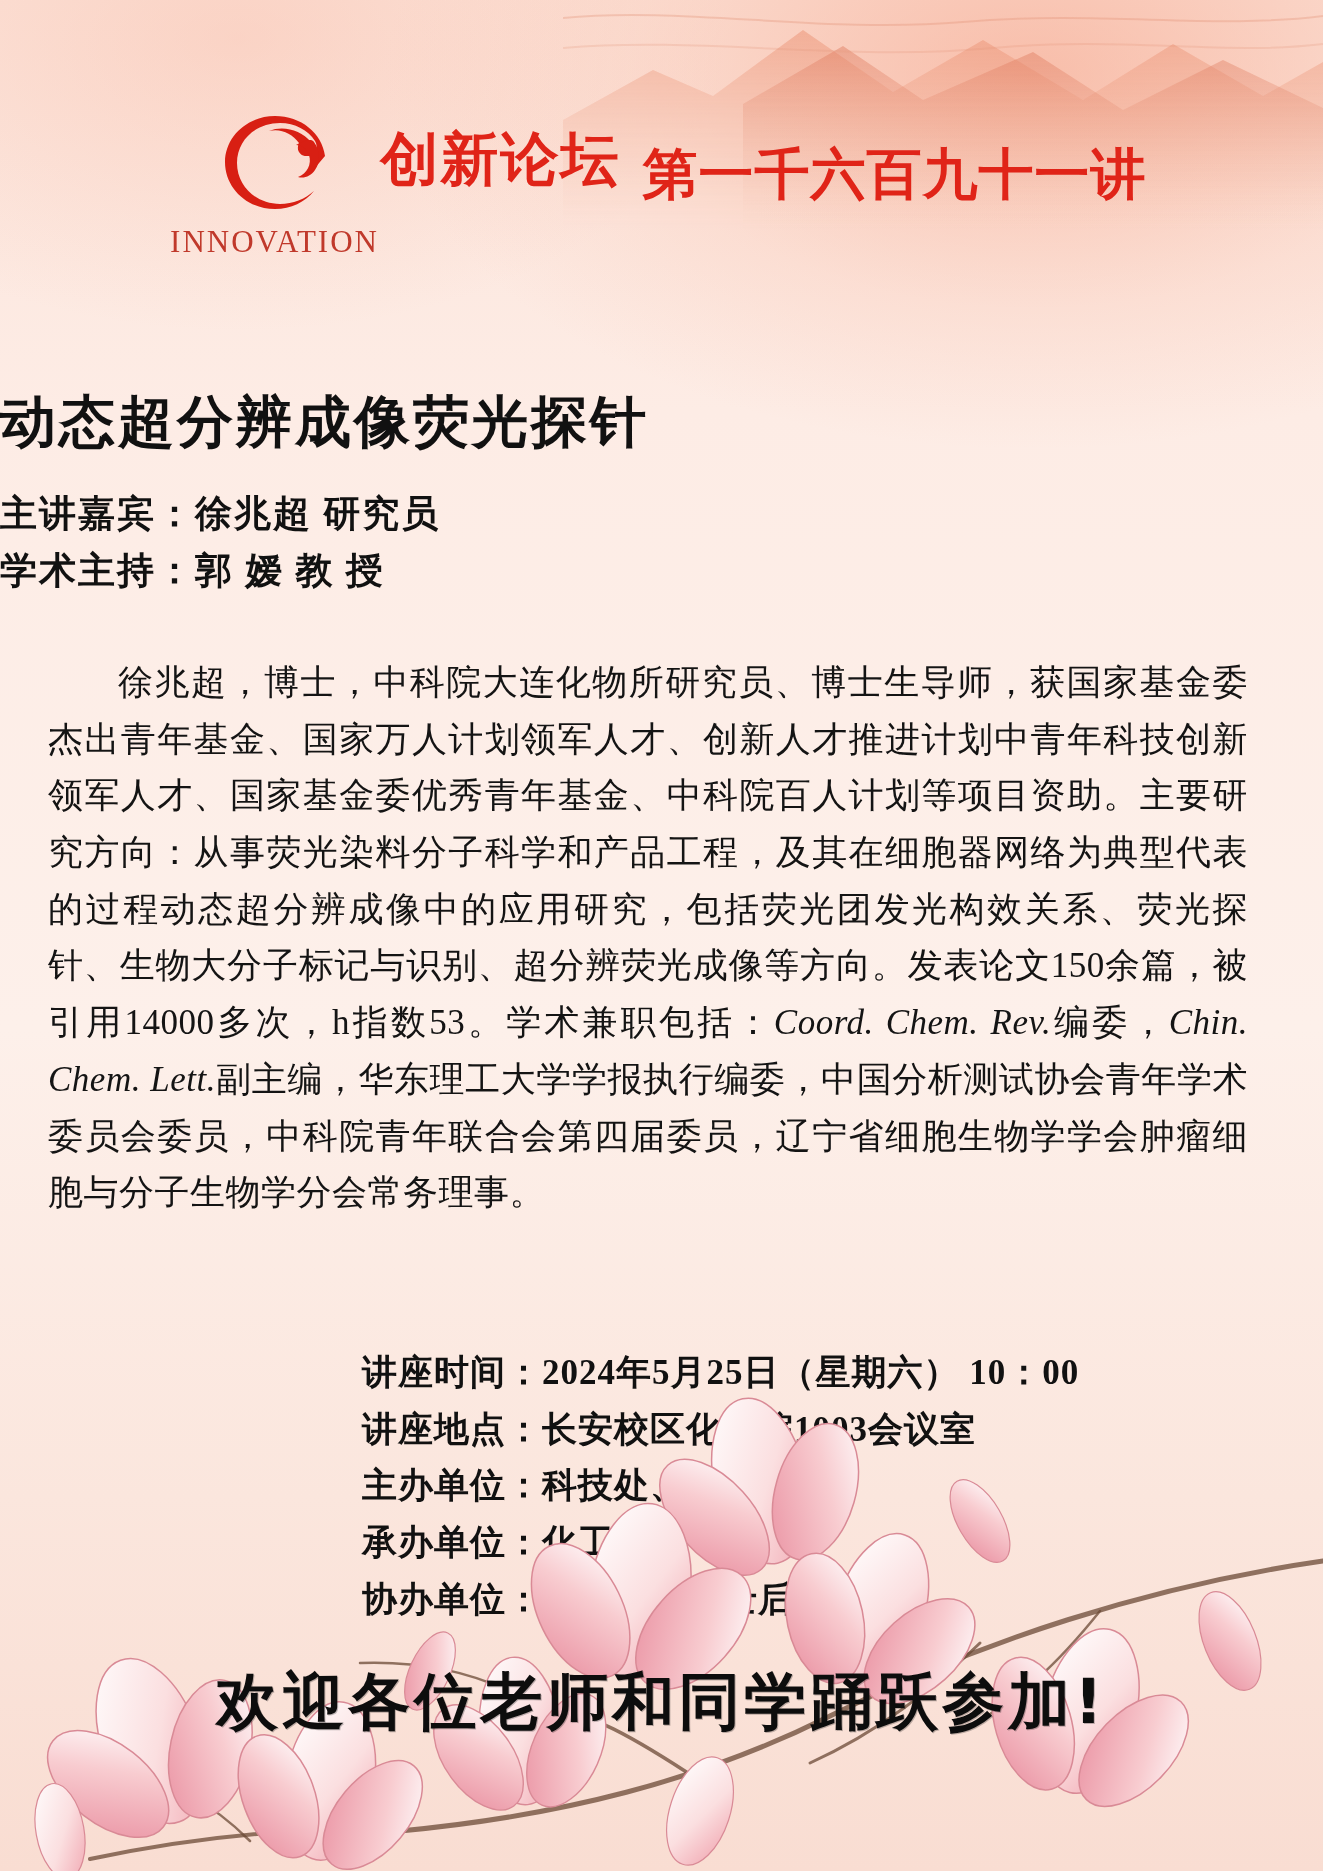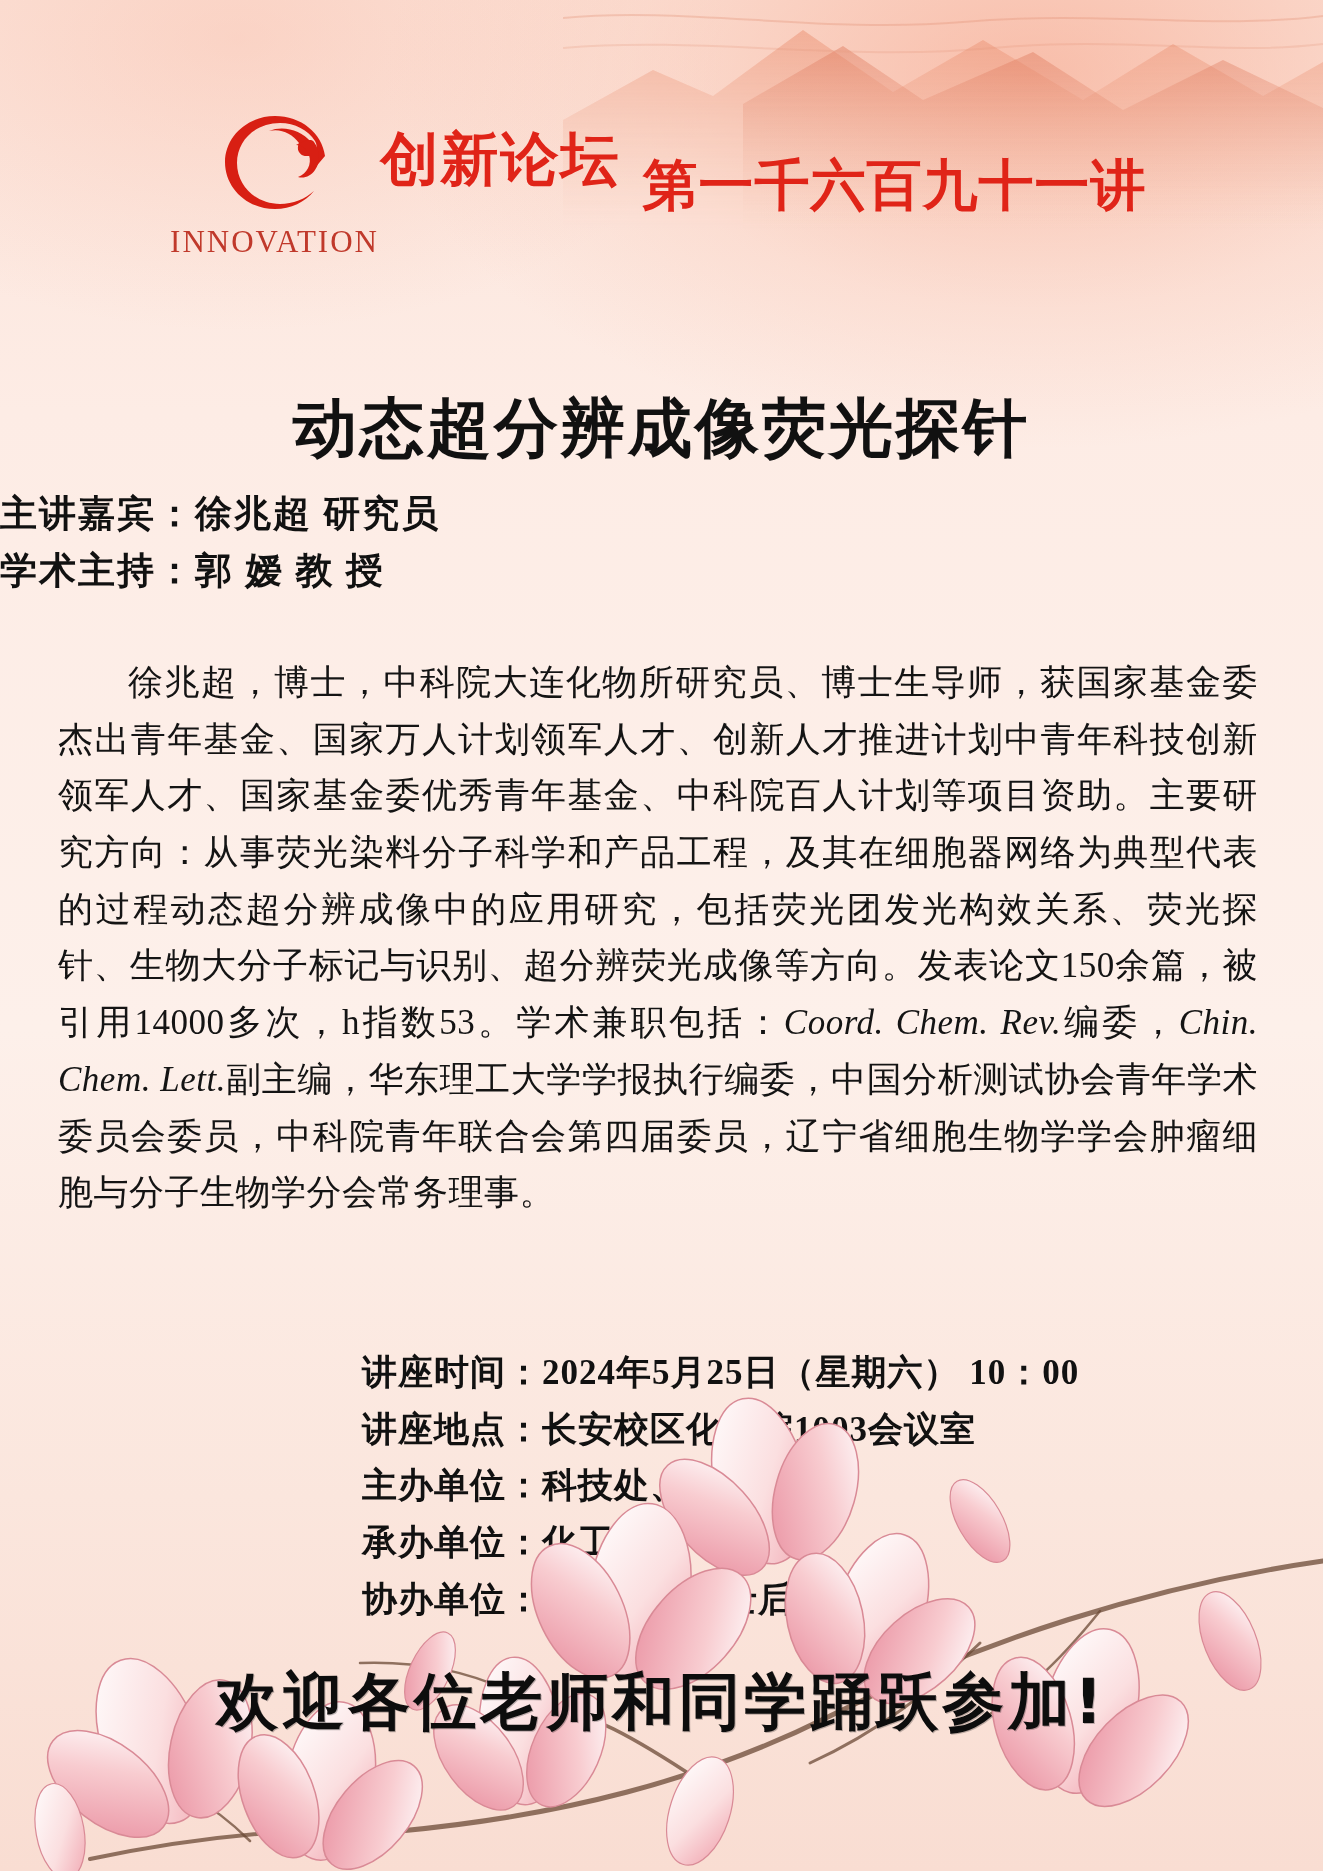--- a/index.html
+++ b/index.html
@@ -82,54 +82,53 @@
     letter-spacing: 2px;
     margin-top: 18px;
   }
   .lecture-no {
     color: #e02418;
     font-family: "DejaVu Sans", sans-serif;
     font-weight: bold;
     font-size: 55px;
     line-height: 1;
     letter-spacing: 1px;
-    margin-top: 46px;
+    margin-top: 35px;
     margin-left: 22px;
   }
 
   
   .talk-title {
     position: absolute;
     top: 385px;
     width: 100%;
-    text-align: center;
     font-family: "DejaVu Sans", sans-serif;
     font-weight: bold;
-    font-size: 64px;
+    font-size: 56px;
     color: #111;
     letter-spacing: 3px;
   }
   .people {
     position: absolute;
     top: 485px;
     width: 100%;
     text-align: left;
     color: #111;
     font-family: "Liberation Serif", serif;
     font-weight: bold;
     font-size: 37px;
     line-height: 1.55;
     letter-spacing: 2px;
   }
 
   
   .bio {
     position: absolute;
     top: 655px;
-    left: 58px;
+    left: 48px;
     width: 1200px;
     font-family: "Liberation Serif", serif;
     font-size: 35px;
     line-height: 1.62;
     color: #141414;
     text-align: justify;
     text-indent: 70px;
     letter-spacing: 0.5px;
   }
   .bio i {

